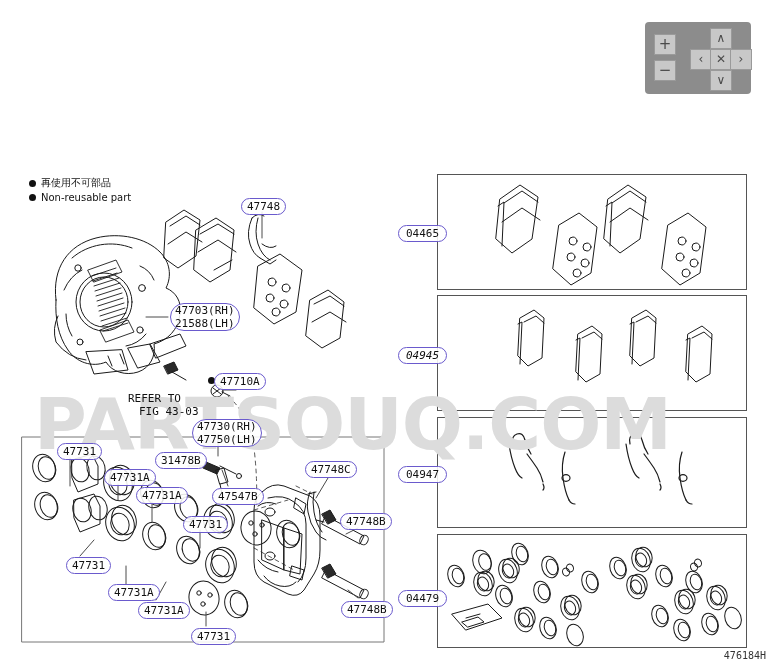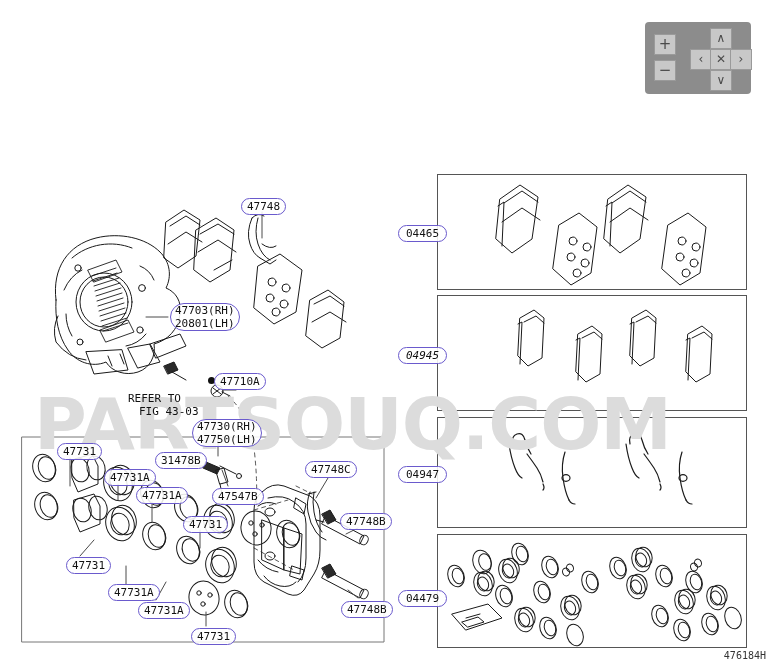--- a/index.html
+++ b/index.html
@@ -508,21 +508,21 @@
 
   <div class="callout pill" style="left:398px; top:225px;">04465</div>
   <div class="callout pill" style="left:398px; top:347px;font-style:italic;">04945</div>
   <div class="callout pill" style="left:398px; top:466px;">04947</div>
   <div class="callout pill" style="left:398px; top:590px;">04479</div>
 
   <div class="callout" style="left:241px; top:198px;">47748</div>
 
   <div class="callout two" style="left:170px; top:303px;">
     <span class="ln">47703(RH)</span>
-    <span class="ln">20801(LH)</span>
+    <span class="ln">21588(LH)</span>
   </div>
 
   <div class="dotmark" style="left:208px; top:377px;"></div>
   <div class="callout" style="left:214px; top:373px;">47710A</div>
 
   <div class="callout two" style="left:192px; top:419px;">
     <span class="ln">47730(RH)</span>
     <span class="ln">47750(LH)</span>
   </div>
 
@@ -536,20 +536,30 @@
   <div class="callout" style="left:340px; top:513px;">47748B</div>
   <div class="callout" style="left:66px; top:557px;">47731</div>
   <div class="callout" style="left:108px; top:584px;">47731A</div>
   <div class="callout" style="left:138px; top:602px;">47731A</div>
   <div class="callout" style="left:341px; top:601px;">47748B</div>
   <div class="callout" style="left:191px; top:628px;">47731</div>
 
   <div class="annot" style="left:128px; top:392px;">REFER TO</div>
   <div class="annot" style="left:139px; top:405px;">FIG 43-03</div>
 
+  <div id="legend">
+    <div class="row">
+      <span class="bullet"></span>
+      <span class="jp">再使用不可部品</span>
+    </div>
+    <div class="row">
+      <span class="bullet"></span>
+      <span class="en">Non-reusable part</span>
+    </div>
+  </div>
 
   <div id="footcode">476184H</div>
 
   <div id="navpad">
     <div class="zoomcol">
       <button class="navbtn">+</button>
       <button class="navbtn">−</button>
     </div>
     <div class="dpad">
       <button class="navbtn small dp-up">∧</button>

